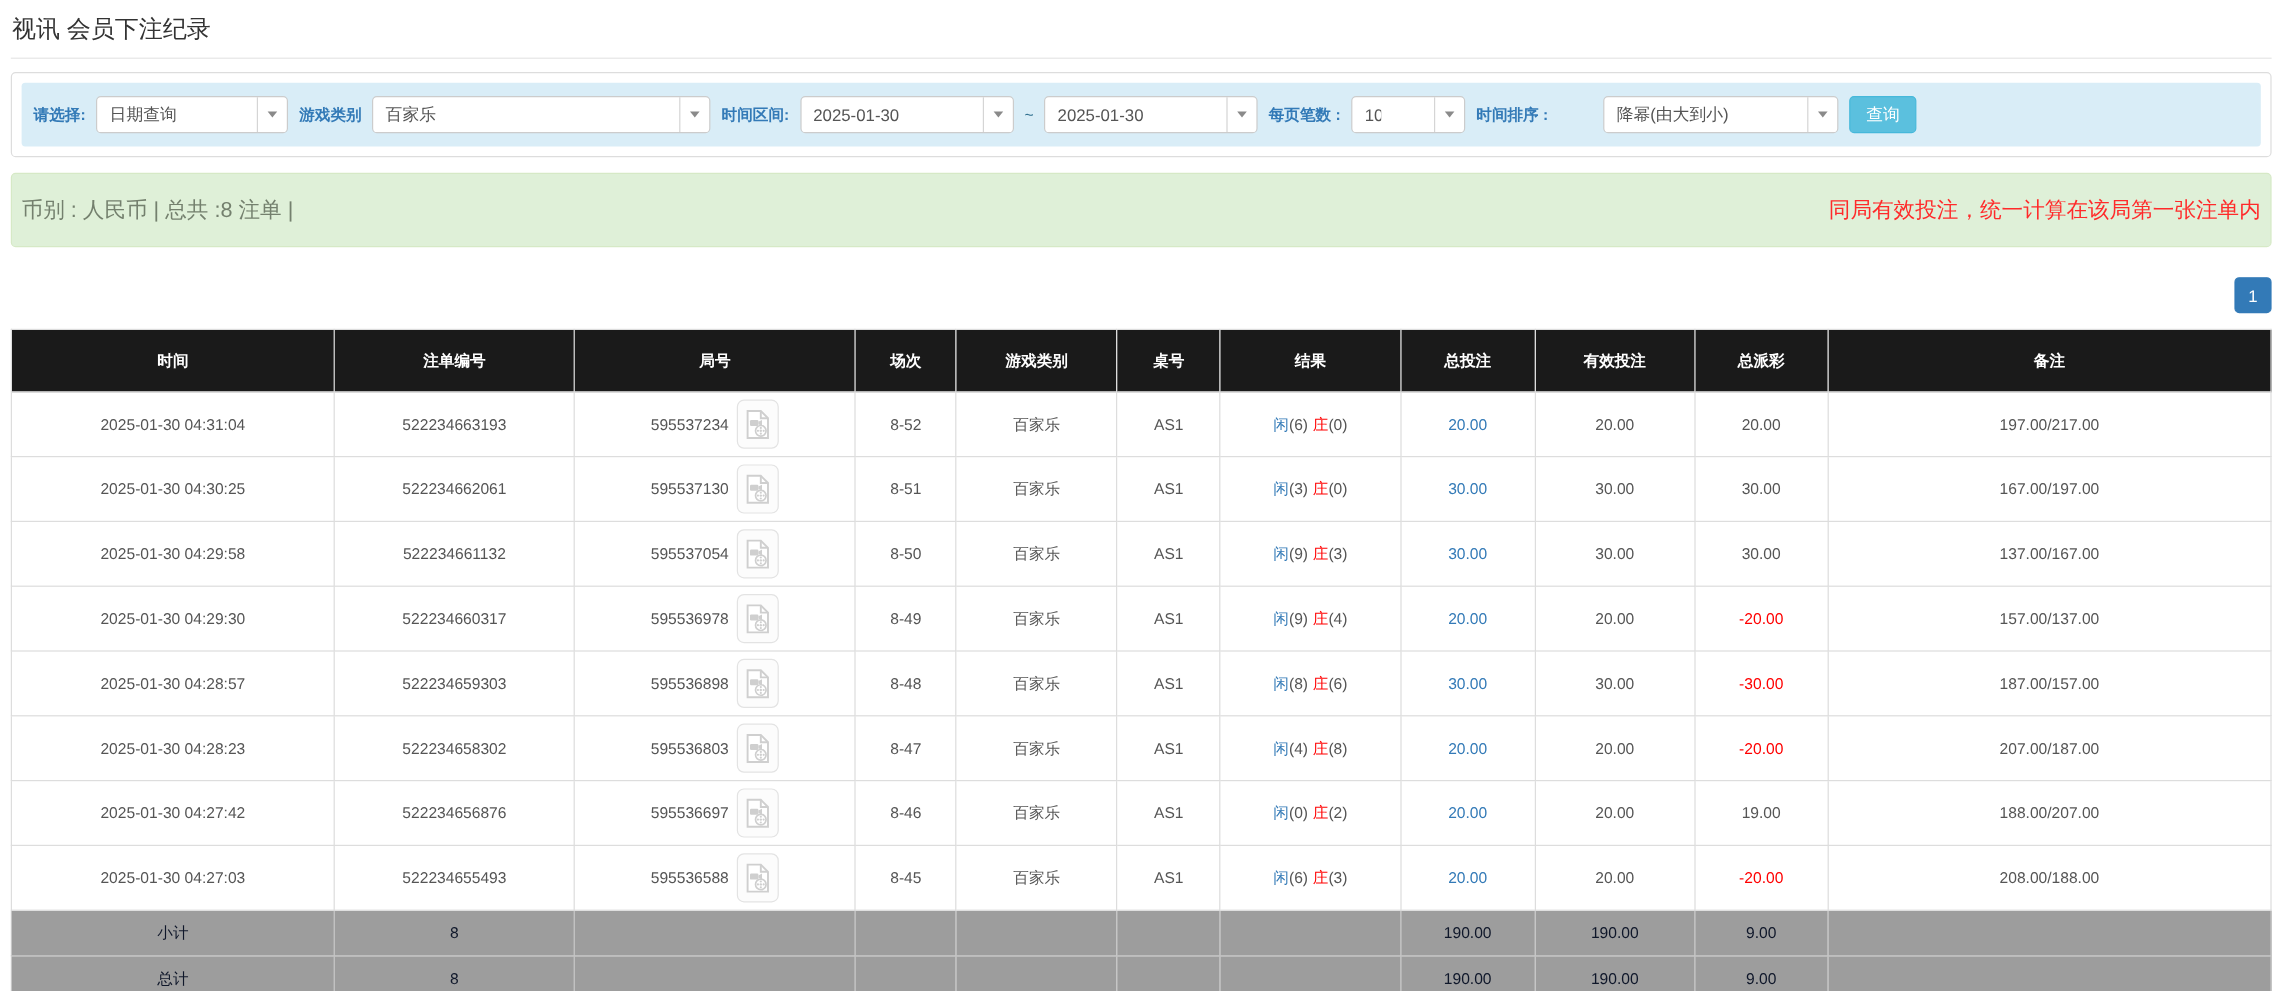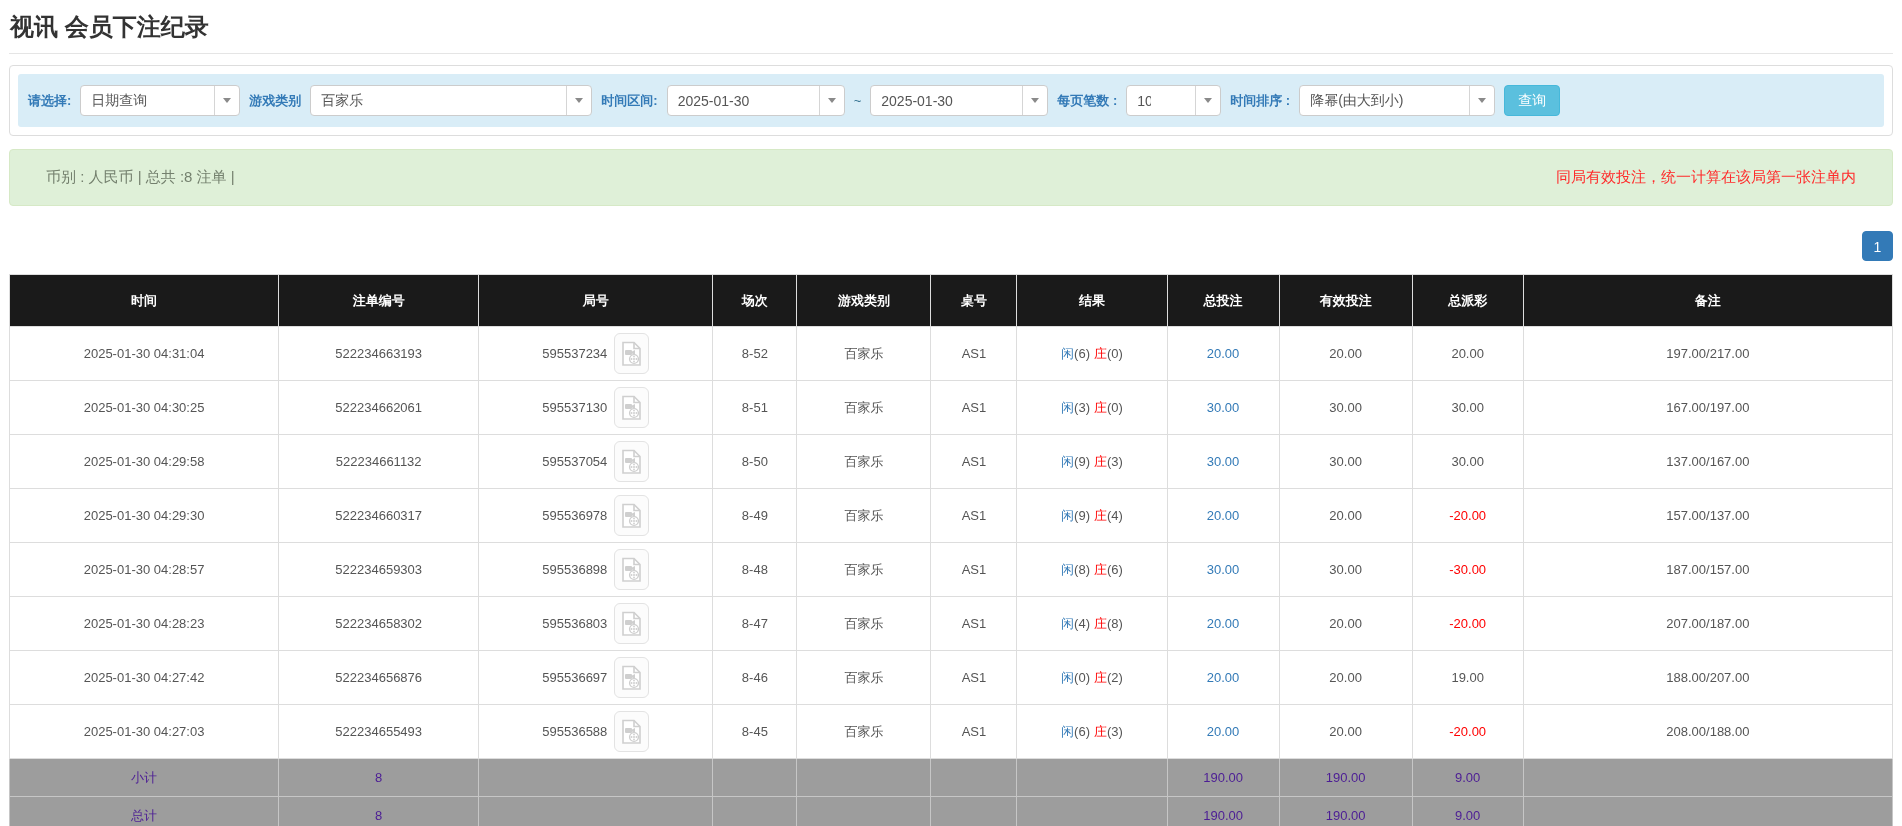--- a/index.html
+++ b/index.html
@@ -1,56 +1,56 @@
 <!DOCTYPE html>
 <html><head>
 <meta charset="utf-8">
 <style>
   * { box-sizing: border-box; margin: 0; padding: 0; }
   html, body { width: 1902px; height: 826px; overflow: hidden; background: #fff; }
   body { font-family: "Liberation Sans", "DejaVu Sans", sans-serif; color: #333; }
   .page { margin: 0 9px; }
 
   
-  .page-title { font-size: 24px; font-weight: 700; color: #333; padding: 11px 1px 10px; }
+  .page-title { font-size: 20px; font-weight: 400; color: #333; padding: 11px 1px 10px; }
   .title-rule { border-bottom: 1px solid #e5e5e5; margin-bottom: 11px; }
 
   
   .filter-panel { border: 1px solid #ddd; border-radius: 4px; padding: 8px; margin-bottom: 13px; background: #fff; }
   .filter-bar { background: #d9edf7; border-radius: 3px; padding: 11px 10px; display: flex; align-items: center; gap: 9px; }
   .flabel { color: #337ab7; font-weight: bold; font-size: 13px; white-space: nowrap; }
   .tilde { color: #31708f; font-size: 13px; }
   .combo { background: #fff; border: 1px solid #ccc; border-radius: 4px; height: 31px; display: inline-flex; align-items: center; justify-content: space-between; cursor: pointer; }
   .combo-text { padding: 0 10px; font-size: 14px; color: #555; white-space: nowrap; overflow: hidden; }
   .combo-caret { width: 25px; height: 100%; border-left: 1px solid #d5d5d5; display: flex; align-items: center; justify-content: center; flex: none; }
   .combo-caret i { width: 0; height: 0; border-left: 4px solid transparent; border-right: 4px solid transparent; border-top: 5px solid #8a8a8a; }
-  .w-qtype { width: 160px; font-family: Liberation Mono, monospace; } .w-game { width: 282px; } .w-date { width: 178px; } .w-size { width: 95px; gap: 44px; } .w-sort { width: 196px; }
+  .w-qtype { width: 160px; font-family: Liberation Mono, monospace; } .w-game { width: 282px; } .w-date { width: 178px; } .w-size { width: 95px; gap: 44px; } .w-sort { width: 196px; margin-left: 37px; }
   .btn-search { background: #5bc0de; border: 1px solid #46b8da; color: #fff; border-radius: 4px; height: 31px; padding: 0 13px; font-size: 14px; cursor: pointer; font-family: Liberation Sans, sans-serif; }
 
   
-  .summary-bar { background: #dff0d8; border: 1px solid #d6e9c6; border-radius: 4px; padding: 18px 36px; display: flex; justify-content: space-between; align-items: center; font-size: 15px; }
+  .summary-bar { background: #dff0d8; border: 1px solid #d6e9c6; border-radius: 4px; padding: 18px 8px; display: flex; justify-content: space-between; align-items: center; font-size: 18px; }
   .summary-left { color: #74806e; }
   .summary-right { color: #ff2a2a; }
 
   
   .pager { text-align: right; }
   .pager.top { margin: 25px 0 13px; }
   .page-btn { display: inline-block; min-width: 31px; height: 30px; line-height: 30px; text-align: center; background: #337ab7; border: 1px solid #337ab7; color: #fff; border-radius: 4px; font-size: 14px; cursor: pointer; text-decoration: none; }
 
   
   table.bets { width: 100%; border-collapse: collapse; table-layout: fixed; font-size: 13px; color: #555; }
   table.bets th { background: #1a1a1a; color: #fff; font-weight: bold; height: 52px; border: 1px solid #ddd; text-align: center; font-size: 13px; }
   table.bets td { height: 54px; text-align: center; border: 1px solid #ddd; vertical-align: middle; background: #fff; }
   .round-wrap { display: flex; align-items: center; justify-content: center; gap: 7px; }
   .video-btn { display: inline-flex; width: 35px; height: 41px; border: 1px solid #e3e3e3; border-radius: 6px; background: #fcfcfc; align-items: center; justify-content: center; cursor: pointer; flex: none; }
   .res-p { color: #337ab7; } .res-b { color: #f00; } .res-n { color: #555; }
   .res-gap { display: inline-block; width: 4px; }
   a.bet-link { color: #337ab7; text-decoration: none; cursor: pointer; }
   .neg { color: #f00; }
-  table.bets tfoot td { background: #9d9d9d; color: #4c1d95; height: 38px; border: 1px solid #c6c6c6; margin-left: 28px; }
+  table.bets tfoot td { background: #9d9d9d; color: #0f172a; height: 38px; border: 1px solid #c6c6c6; margin-left: 28px; }
 </style>
 </head>
 <body>
 
 <div class="page">
 
   <div class="page-title">视讯 会员下注纪录</div>
   <div class="title-rule"></div>
 
   <div class="filter-panel">

